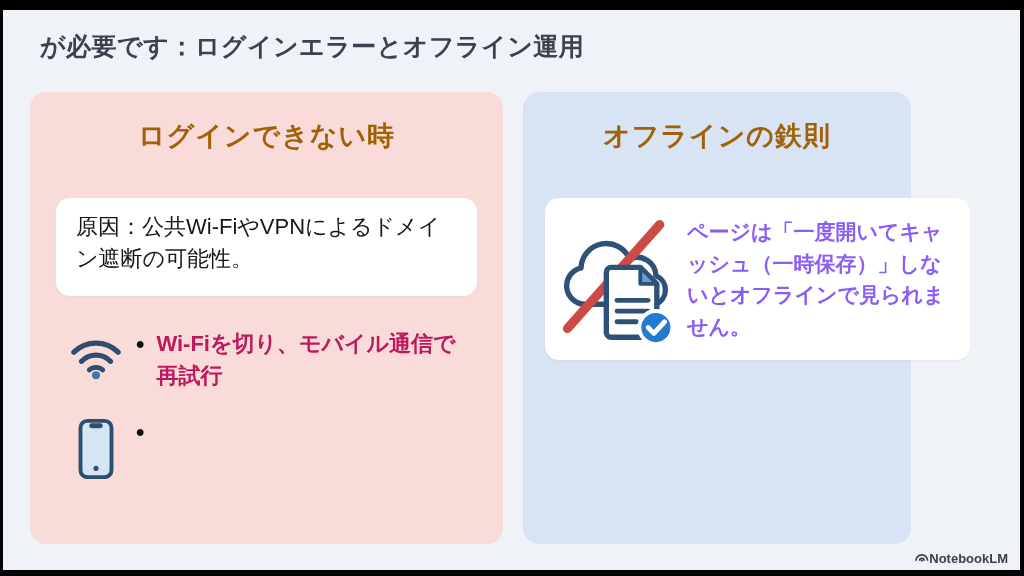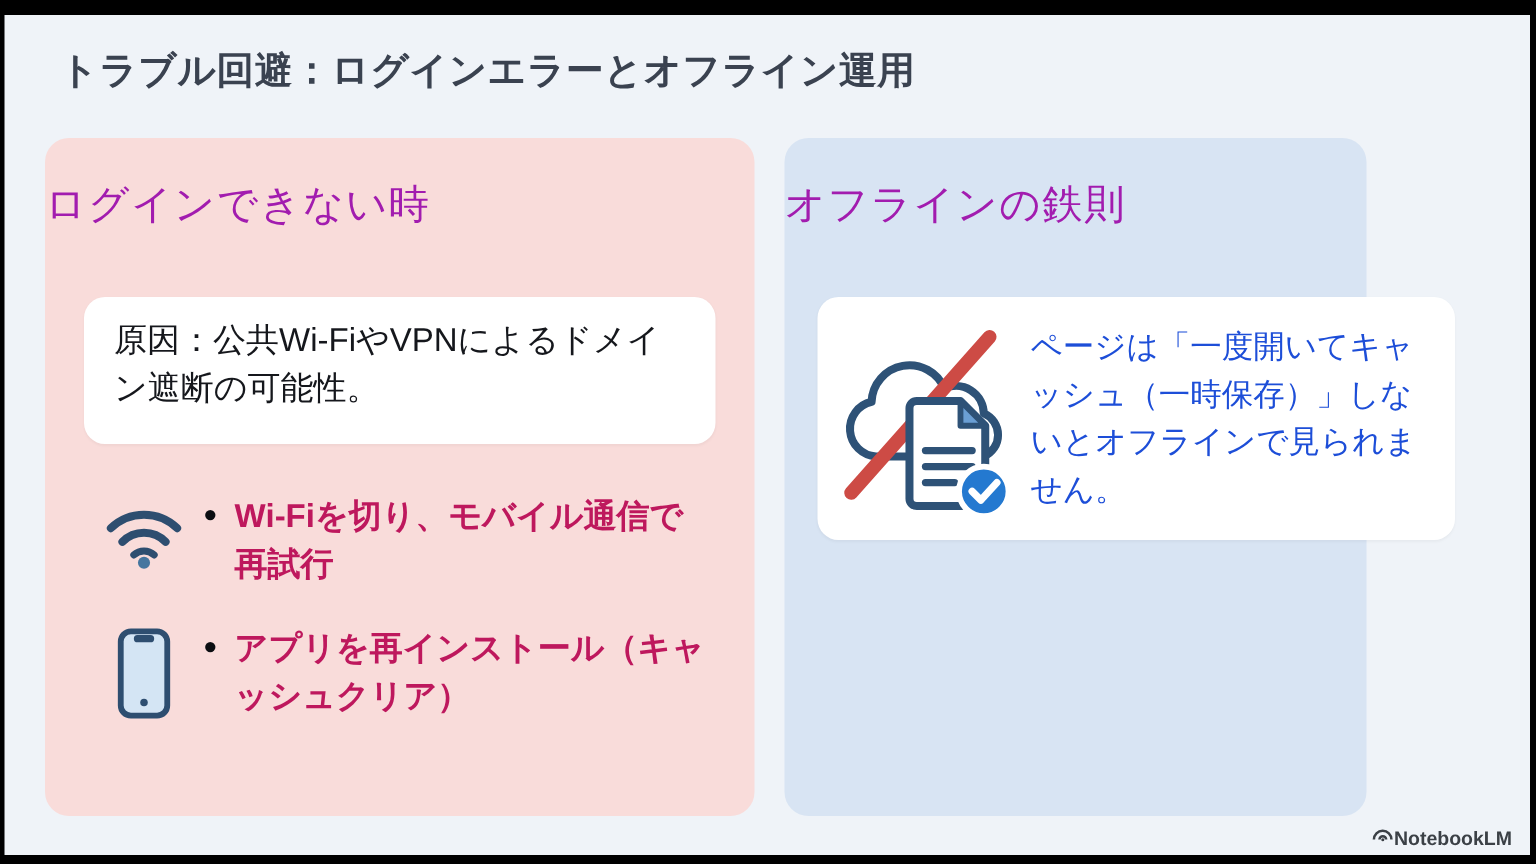--- a/index.html
+++ b/index.html
@@ -33,23 +33,24 @@
     position: absolute;
     top: 92px;
     height: 452px;
     border-radius: 16px;
   }
   .card-pink { left: 30px;  width: 473px; background: #f9dcda; }
   .card-blue { left: 523px; width: 388px; background: #d8e4f3; }
 
   .card-heading {
     margin-top: 26px;
+    text-align: center;
     font-size: 27px;
-    font-weight: 400;
-    color: #a21caf;
+    font-weight: 700;
+    color: #a16207;
     letter-spacing: 1px;
   }
 
   .white-box {
     position: absolute;
     background: #ffffff;
     border-radius: 14px;
     box-shadow: 0 1px 2px rgba(0,0,0,0.04);
   }
   .cause-box {
@@ -99,23 +100,23 @@
     left: 22px; top: 106px;
     width: 425px; height: 162px;
     display: flex;
     align-items: center;
     padding: 0 12px 0 10px;
     gap: 8px;
   }
   .info-icon { flex: 0 0 auto; margin-top: 4px; }
   .info-text {
     font-size: 21px;
-    font-weight: 400;
+    font-weight: 700;
     line-height: 1.5;
-    color: #1d4ed8;
+    color: #8b5cf6;
     max-width: 272px;
   }
 
   .note-text {
     position: absolute;
     left: 26px; right: 20px;
     top: 300px;
     font-size: 22px;
     font-weight: 700;
     line-height: 1.5;
@@ -135,21 +136,21 @@
     font-size: 13px;
     font-weight: 600;
     color: #3b4046;
   }
 </style>
 </head>
 <body>
 
 <div class="viewport">
 
-  <h1 class="slide-title">トラブル回避：ログインエラーとオフライン運用</h1>
+  <h1 class="slide-title">が必要です：ログインエラーとオフライン運用</h1>
 
   <section class="card card-pink">
     <h2 class="card-heading">ログインできない時</h2>
 
     <div class="white-box cause-box">
       <p>原因：公共Wi-FiやVPNによるドメイン遮断の可能性。</p>
     </div>
 
     <div class="bullet-row bullet-row-1">
       <span class="icon-slot">
@@ -166,21 +167,20 @@
 
     <div class="bullet-row bullet-row-2">
       <span class="icon-slot">
         <svg width="40" height="62" viewBox="0 0 40 64">
           <rect x="4" y="3" width="32" height="58" rx="7" fill="#d4e5f4" stroke="#2e4e70" stroke-width="4"></rect>
           <rect x="13" y="5.5" width="14" height="5" rx="2.5" fill="#2e4e70"></rect>
           <circle cx="20" cy="52" r="2.6" fill="#2e4e70"></circle>
         </svg>
       </span>
       <span class="bullet-dot">•</span>
-      <p class="bullet-text">アプリを再インストール（キャッシュクリア）</p>
     </div>
   </section>
 
   <section class="card card-blue">
     <h2 class="card-heading">オフラインの鉄則</h2>
 
     <div class="white-box info-box">
       <span class="info-icon">
         <svg width="124" height="136" viewBox="0 0 124 140">
 

